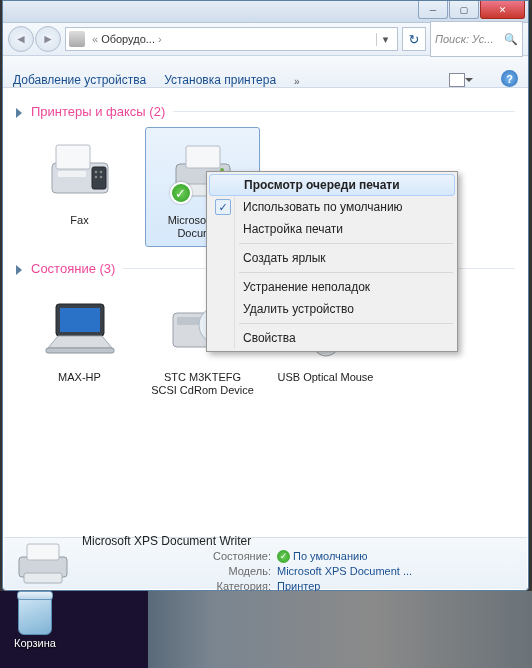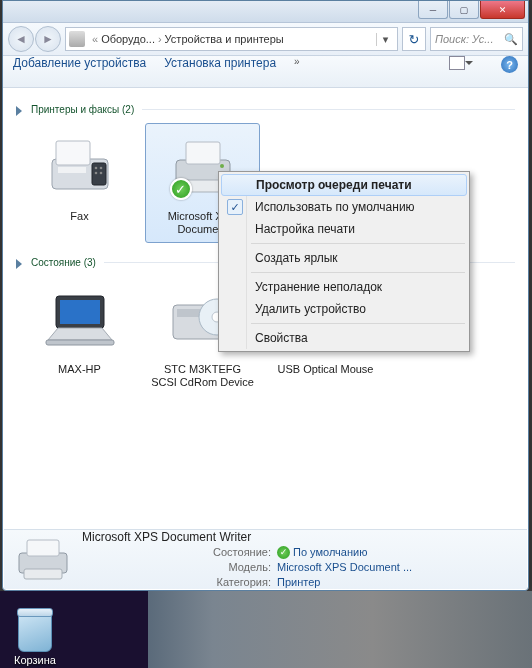--- a/index.html
+++ b/index.html
@@ -9,57 +9,57 @@
 .winbtn { width:30px; height:18px; margin-left:1px; border:1px solid #8da5c0; border-top:none; border-radius:0 0 3px 3px; background:linear-gradient(#e8eff7,#d7e3f0); display:flex; align-items:center; justify-content:center; font-size:9px; color:#445; cursor:default; }
 .winbtn.close { width:45px; background:linear-gradient(#e78,#c8372c); border-color:#a02a20; color:#fff; }
 .addrbar { height:33px; background:linear-gradient(#f5f9fd,#e8eff7); border-bottom:1px solid #c8d4e2; display:flex; align-items:center; padding:3px 5px; gap:4px; }
 .navcircles { display:flex; gap:1px; }
 .navcircle { width:26px; height:26px; border-radius:50%; background:radial-gradient(#f0f5fa,#d8e2ee); border:1px solid #b0bfd0; display:flex; align-items:center; justify-content:center; color:#889; font-size:12px; }
 .breadcrumb { flex:1; height:24px; border:1px solid #b8c4d4; background:#fff; display:flex; align-items:center; font-size:11px; color:#333; padding:0 3px; overflow:hidden; }
 .bc-icon { width:16px; height:16px; background:linear-gradient(#ddd,#aaa); border-radius:2px; margin-right:4px; flex:none; }
 .bc-sep { color:#888; padding:0 3px; }
 .bc-dd { width:18px; text-align:center; color:#555; border-left:1px solid #ccc; margin-left:auto; }
 .refresh { width:24px; height:24px; border:1px solid #b8c4d4; background:#fff; display:flex; align-items:center; justify-content:center; font-size:13px; color:#1a5490; }
-.searchbox { width:93px; height:24px; border:1px solid #b8c4d4; background:#fff; display:flex; align-items:center; padding:0 4px; font-size:11px; color:#888; font-style:italic; }
+.searchbox { width:93px; height:36px; border:1px solid #b8c4d4; background:#fff; display:flex; align-items:center; padding:0 4px; font-size:11px; color:#888; font-style:italic; }
 .searchbox .mag { margin-left:auto; color:#1a5490; font-style:normal; }
-.cmdbar { height:32px; background:linear-gradient(#f7fafd,#e9f0f7); border-bottom:1px solid #d0dae6; display:flex; align-items:flex-start; padding:0 10px; gap:18px; font-size:12px; }
+.cmdbar { height:32px; background:linear-gradient(#f7fafd,#e9f0f7); border-bottom:1px solid #d0dae6; display:flex; align-items:flex-end; padding:0 10px; gap:18px; font-size:12px; }
 .cmdbar a { color:#1a4f8f; text-decoration:none; cursor:default; }
 .cmdbar .chev { color:#555; font-size:10px; }
 .cmdbar .spacer { flex:1; }
 .cmdbar .view { width:16px; height:14px; border:1px solid #889; background:#fff; position:relative; }
 .cmdbar .view::after { content:""; position:absolute; right:-9px; top:4px; border:4px solid transparent; border-top:4px solid #555; }
 .cmdbar .help { width:17px; height:17px; border-radius:50%; background:radial-gradient(#7ab8f0,#2a6db8); color:#fff; font-size:11px; font-weight:bold; display:flex; align-items:center; justify-content:center; margin-left:18px; }
 .content { position:absolute; left:1px; top:87px; right:1px; bottom:62px; background:#fff; padding:10px 12px; overflow:hidden; }
-.group-hdr { display:flex; align-items:center; font-size:10px; color:#14532d; margin:6px 0 8px; cursor:default; }
+.group-hdr { display:flex; align-items:center; font-size:13px; color:#ec4899; margin:6px 0 8px; cursor:default; }
 .group-hdr .tri { display:inline-block; width:0; height:0; border:5px solid transparent; border-left:6px solid #5a7fa0; margin-right:4px; transform:translateY(1px); }
 .group-hdr .line { flex:1; height:1px; background:#e2e8f0; margin-left:8px; }
 .items { display:flex; flex-wrap:wrap; gap:4px 8px; margin-left:6px; }
 .item { width:115px; height:120px; display:flex; flex-direction:column; align-items:center; padding:6px 4px; font-size:11px; color:#222; text-align:center; border:1px solid transparent; border-radius:3px; cursor:default; }
 .item.selected { background:linear-gradient(#eaf3fc,#d6e8fb); border:1px solid #7da2ce; }
 .item .iconbox { width:78px; height:74px; display:flex; align-items:center; justify-content:center; position:relative; }
 .item .label { margin-top:6px; line-height:13px; max-width:100%; overflow:hidden; }
 svg { display:block; }
 .check-badge { position:absolute; left:6px; bottom:4px; width:22px; height:22px; border-radius:50%; background:radial-gradient(#6fce5a,#2a9c1f); border:2px solid #fff; box-shadow:0 0 2px rgba(0,0,0,.4); display:flex; align-items:center; justify-content:center; color:#fff; font-size:13px; }
-.context-menu { position:absolute; left:215px; top:170px; width:252px; background:#f0f0f0; border:1px solid #979797; box-shadow:3px 3px 6px rgba(0,0,0,.3); padding:2px; font-size:12px; z-index:50; }
+.context-menu { position:absolute; left:203px; top:170px; width:252px; background:#f0f0f0; border:1px solid #979797; box-shadow:3px 3px 6px rgba(0,0,0,.3); padding:2px; font-size:12px; z-index:50; }
 .cm-gutter { position:absolute; left:2px; top:2px; bottom:2px; width:26px; background:#f0f0f0; border-right:1px solid #e0e0e0; }
 .cm-item { position:relative; height:22px; display:flex; align-items:center; padding-left:34px; color:#222; cursor:default; }
 .cm-item.bold { font-weight:bold; }
 .cm-item.hl { background:linear-gradient(#eaf3fc,#d6e8fb); border:1px solid #aecff7; border-radius:3px; margin:0; height:22px; }
 .cm-sep { height:1px; background:#d7d7d7; margin:3px 2px 3px 30px; }
 .cm-check { position:absolute; left:6px; top:3px; width:16px; height:16px; border:1px solid #8ab0dd; background:#e7f1fb; border-radius:2px; display:flex; align-items:center; justify-content:center; color:#1e4f8f; font-size:11px; }
-.details { position:absolute; left:1px; right:1px; bottom:1px; height:60px; background:linear-gradient(#f5f9fc,#eaf1f8); border-top:1px solid #d6e0ea; display:flex; align-items:center; padding:4px 8px; font-size:11px; }
+.details { position:absolute; left:1px; right:1px; bottom:1px; height:52px; background:linear-gradient(#f5f9fc,#eaf1f8); border-top:1px solid #d6e0ea; display:flex; align-items:center; padding:4px 8px; font-size:11px; }
 .details .thumb { width:62px; height:50px; display:flex; align-items:center; justify-content:center; }
 .details .info { margin-left:8px; flex:1; }
 .details .title { font-size:12px; color:#222; }
 .details .rows { margin-top:1px; }
 .details .row { display:flex; font-size:11px; line-height:15px; }
 .details .k { color:#6a6a6a; width:195px; text-align:right; padding-right:6px; }
 .details .v { color:#1a4f8f; display:flex; align-items:center; gap:3px; }
 .desktop { position:absolute; left:0; top:591px; right:0; bottom:0; background:linear-gradient(90deg,#1a1030 0,#1a1030 148px,#5a6a7a 148px,#7a8590 40%,#8a8a8a 70%,#6a7278 100%); }
-.desktop .di { position:absolute; left:5px; top:21px; width:60px; text-align:center; font-size:11px; color:#fff; text-shadow:0 1px 2px #000; }
+.desktop .di { position:absolute; left:5px; top:4px; width:60px; text-align:center; font-size:11px; color:#fff; text-shadow:0 1px 2px #000; }
 .desktop .bin { width:34px; height:40px; margin:0 auto 2px; background:linear-gradient(160deg,#cfe6f5,#7fb3d5); border-radius:4px 4px 6px 6px; border:1px solid #5a8fb5; position:relative; }
 .desktop .bin::before { content:""; position:absolute; top:-5px; left:-2px; right:-2px; height:7px; background:linear-gradient(#e8f2fa,#bcd5e8); border:1px solid #6a98bd; border-radius:3px; }
 </style>
 </head>
 <body>
 
 <div class="window">
 
   <div class="titlebar">
     <div class="winbtn">─</div>
@@ -70,21 +70,20 @@
   <div class="addrbar">
     <div class="navcircles">
       <div class="navcircle">◄</div>
       <div class="navcircle">►</div>
     </div>
     <div class="breadcrumb">
       <div class="bc-icon"></div>
       <span class="bc-sep">«</span>
       <span>Оборудо...</span>
       <span class="bc-sep">›</span>
-      <span>Устройства и принтеры</span>
       <span class="bc-dd">▾</span>
     </div>
     <div class="refresh">↻</div>
     <div class="searchbox">
       <span>Поиск: Ус...</span>
       <span class="mag">🔍</span>
     </div>
   </div>
 
   <div class="cmdbar">

